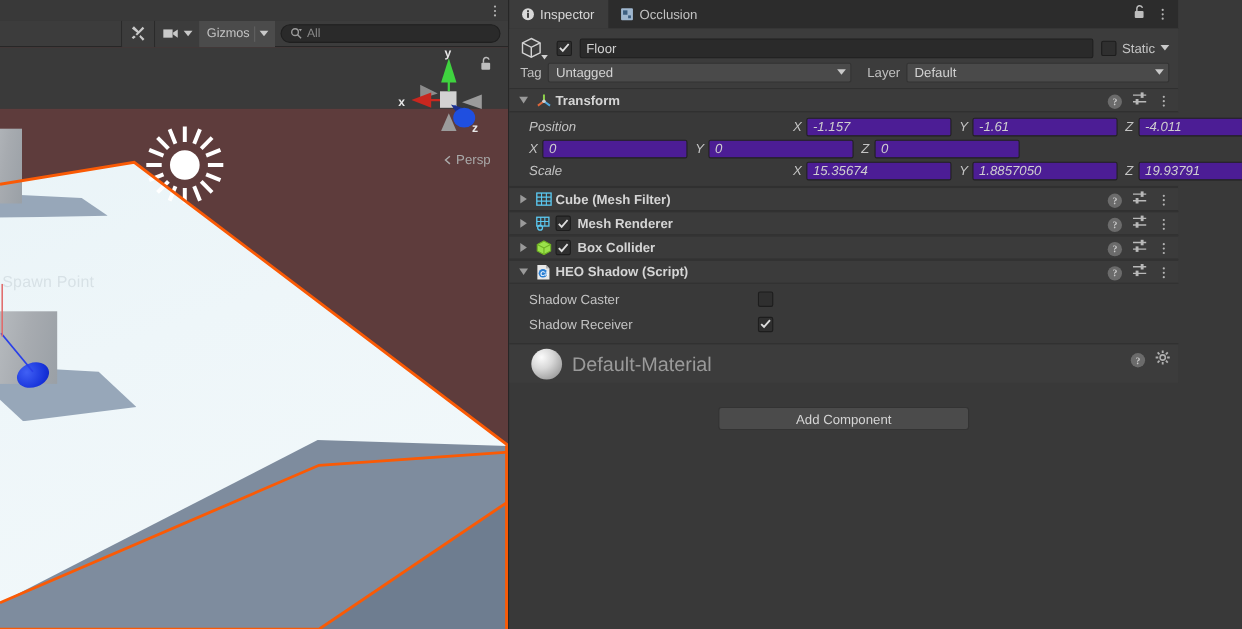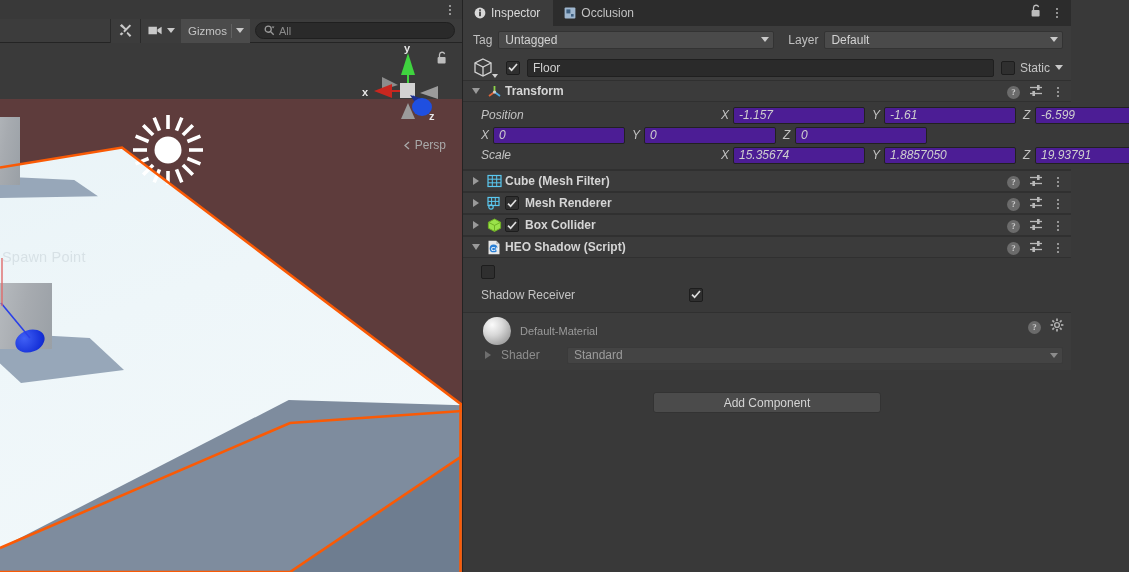--- a/index.html
+++ b/index.html
@@ -268,21 +268,21 @@
     background: #3c3c3c;
     border-top: 1px solid #303030;
     padding: 4px 0 5px 0;
     position: relative;
   }
   #mat-row1 { display: flex; align-items: center; gap: 9px; padding: 2px 0 0 20px; height: 26px; }
   #mat-sphere {
     width: 28px; height: 28px; border-radius: 50%; flex: none;
     background: radial-gradient(circle at 33% 28%, #fbfbfb 0%, #d8d8d8 38%, #a9a9a9 72%, #8e8e8e 100%);
   }
-  #mat-name { font-size: 11px; color: #9a9a9a; }
+  #mat-name { font-size: 18px; color: #9a9a9a; }
   #mat-row2 { display: flex; align-items: center; padding: 2px 8px 0 22px; height: 22px; gap: 0; }
   #mat-fold { width: 16px; flex: none; display: flex; align-items: center; }
   .arrow-r-dim { width: 0; height: 0; border-top: 4px solid transparent; border-bottom: 4px solid transparent; border-left: 6px solid #6e6e6e; }
   #shader-label { font-size: 12px; color: #8d8d8d; width: 66px; flex: none; }
   #shader-dd {
     flex: 1 1 auto; height: 17px; background: #444444;
     border: 1px solid #3a3a3a; border-radius: 2px;
     display: flex; align-items: center; padding: 0 4px 0 6px;
     font-size: 12px; color: #9c9c9c;
   }
@@ -483,33 +483,20 @@
             <i></i>
             <i></i>
             <i></i>
           </span>
       </div>
     </div>
 
     <div id="insp-body">
 
       <div id="go-header">
-        <div id="tag-layer-row">
-          <span class="tl-label">Tag</span>
-          <span id="tag-dd" class="tl-dropdown">
-            <span class="val">Untagged</span>
-            <span class="tl-dd-arrow"></span>
-          </span>
-          <span class="tl-label" style="margin-left:14px;">Layer</span>
-          <span id="layer-dd" class="tl-dropdown">
-            <span class="val">Default</span>
-            <span class="tl-dd-arrow"></span>
-          </span>
-        </div>
-
         <div id="go-name-row">
           <span id="go-icon">
             <svg width="26" height="22" viewBox="0 0 26 22">
               <path d="M10 2 L18 6 L18 15 L10 19 L2 15 L2 6 Z" fill="none" stroke="#d2d2d2" stroke-width="1.3"></path>
               <path d="M2 6 L10 10 L18 6" fill="none" stroke="#d2d2d2" stroke-width="1.3"></path>
               <line x1="10" y1="10" x2="10" y2="19" stroke="#d2d2d2" stroke-width="1.3"></line>
               <path d="M19 17 L25 17 L22 21 Z" fill="#d2d2d2"></path>
             </svg>
           </span>
           <span class="ubox-check">
@@ -517,20 +504,33 @@
                 <polyline points="1,4.6 3.6,7.2 9,1" fill="none" stroke="#dedede" stroke-width="1.7"></polyline>
               </svg>
           </span>
           <span id="go-name-field">
             <span>Floor</span>
           </span>
           <span id="static-group">
             <span class="ubox-check"></span>
             <span id="static-label">Static</span>
             <span class="tri-down"></span>
+          </span>
+        </div>
+
+        <div id="tag-layer-row">
+          <span class="tl-label">Tag</span>
+          <span id="tag-dd" class="tl-dropdown">
+            <span class="val">Untagged</span>
+            <span class="tl-dd-arrow"></span>
+          </span>
+          <span class="tl-label" style="margin-left:14px;">Layer</span>
+          <span id="layer-dd" class="tl-dropdown">
+            <span class="val">Default</span>
+            <span class="tl-dd-arrow"></span>
           </span>
         </div>
       </div>
 
       <div class="comp-hdr">
         <span class="foldout">
             <span class="arrow-d"></span>
           </span>
         <span class="comp-ico">
           <svg width="15" height="14" viewBox="0 0 15 14">
@@ -570,21 +570,21 @@
           </span>
           <span class="axis-group">
             <span class="axis-letter">Y</span>
             <span class="num-field">
                 <span>-1.61</span>
               </span>
           </span>
           <span class="axis-group">
             <span class="axis-letter">Z</span>
             <span class="num-field">
-                <span>-6.599</span>
+                <span>-4.011</span>
               </span>
           </span>
         </div>
         <div class="tf-row">
           <span class="axis-group">
             <span class="axis-letter">X</span>
             <span class="num-field">
                 <span>0</span>
               </span>
           </span>
@@ -754,50 +754,41 @@
           <span class="kebab-v">
               <i></i>
               <i></i>
               <i></i>
             </span>
         </span>
       </div>
 
       <div id="script-body">
         <div class="prop-row">
+          <span class="prop-label">Shadow Caster</span>
           <span class="prop-check-wrap">
             <span class="ubox-check"></span>
           </span>
         </div>
         <div class="prop-row">
           <span class="prop-label">Shadow Receiver</span>
           <span class="prop-check-wrap">
             <span class="ubox-check">
               <svg width="10" height="9" viewBox="0 0 10 9">
                   <polyline points="1,4.6 3.6,7.2 9,1" fill="none" stroke="#dedede" stroke-width="1.7"></polyline>
                 </svg>
             </span>
           </span>
         </div>
       </div>
 
       <div id="material-block">
         <div id="mat-row1">
           <span id="mat-sphere"></span>
           <span id="mat-name">Default-Material</span>
-        </div>
-        <div id="mat-row2">
-          <span id="mat-fold">
-              <span class="arrow-r-dim"></span>
-            </span>
-          <span id="shader-label">Shader</span>
-          <span id="shader-dd">
-            <span>Standard</span>
-            <span class="dd-arrow-dim"></span>
-          </span>
         </div>
         <div id="mat-right">
           <span class="help-ico">?</span>
           <span>
             <svg width="14" height="14" viewBox="0 0 14 14">
               <circle cx="7" cy="7" r="2.4" fill="none" stroke="#b0b0b0" stroke-width="1.4"></circle>
               <g stroke="#b0b0b0" stroke-width="1.7">
                 <line x1="7" y1="0.6" x2="7" y2="3"></line>
                   <line x1="7" y1="11" x2="7" y2="13.4"></line>
                 <line x1="0.6" y1="7" x2="3" y2="7"></line>

